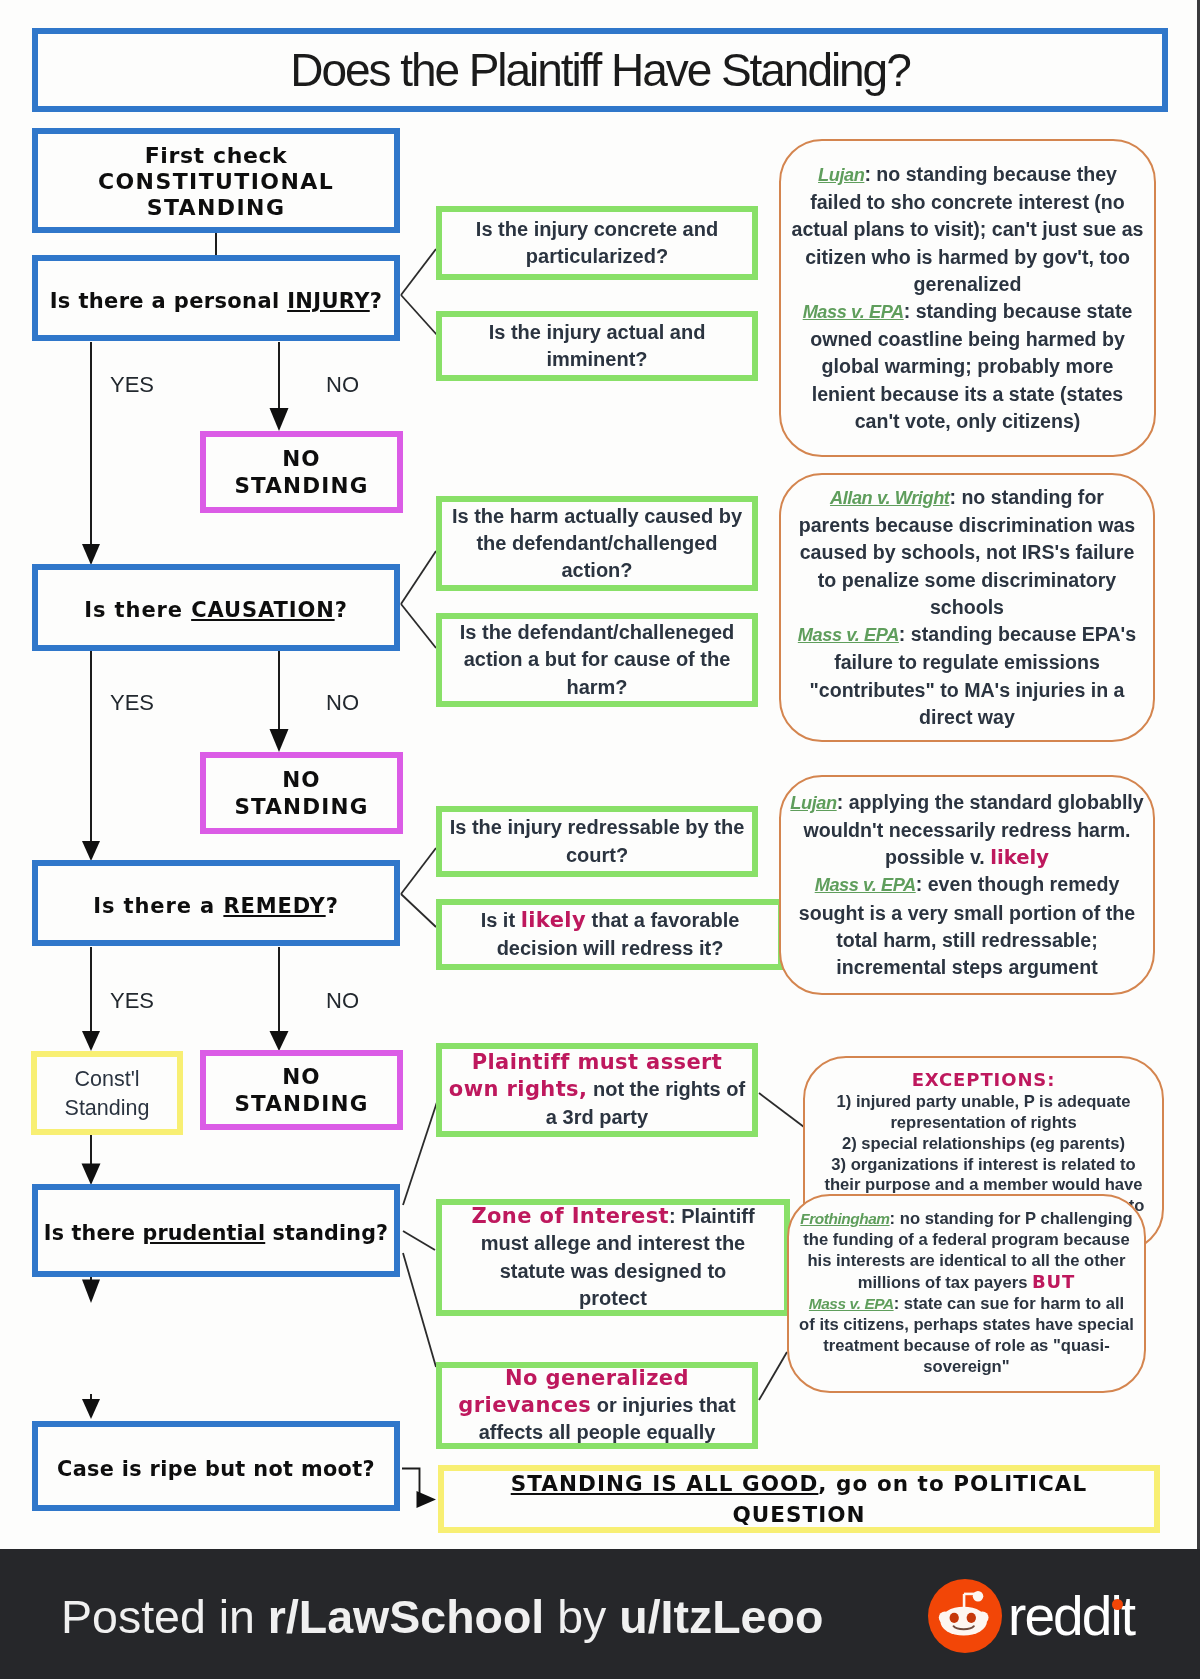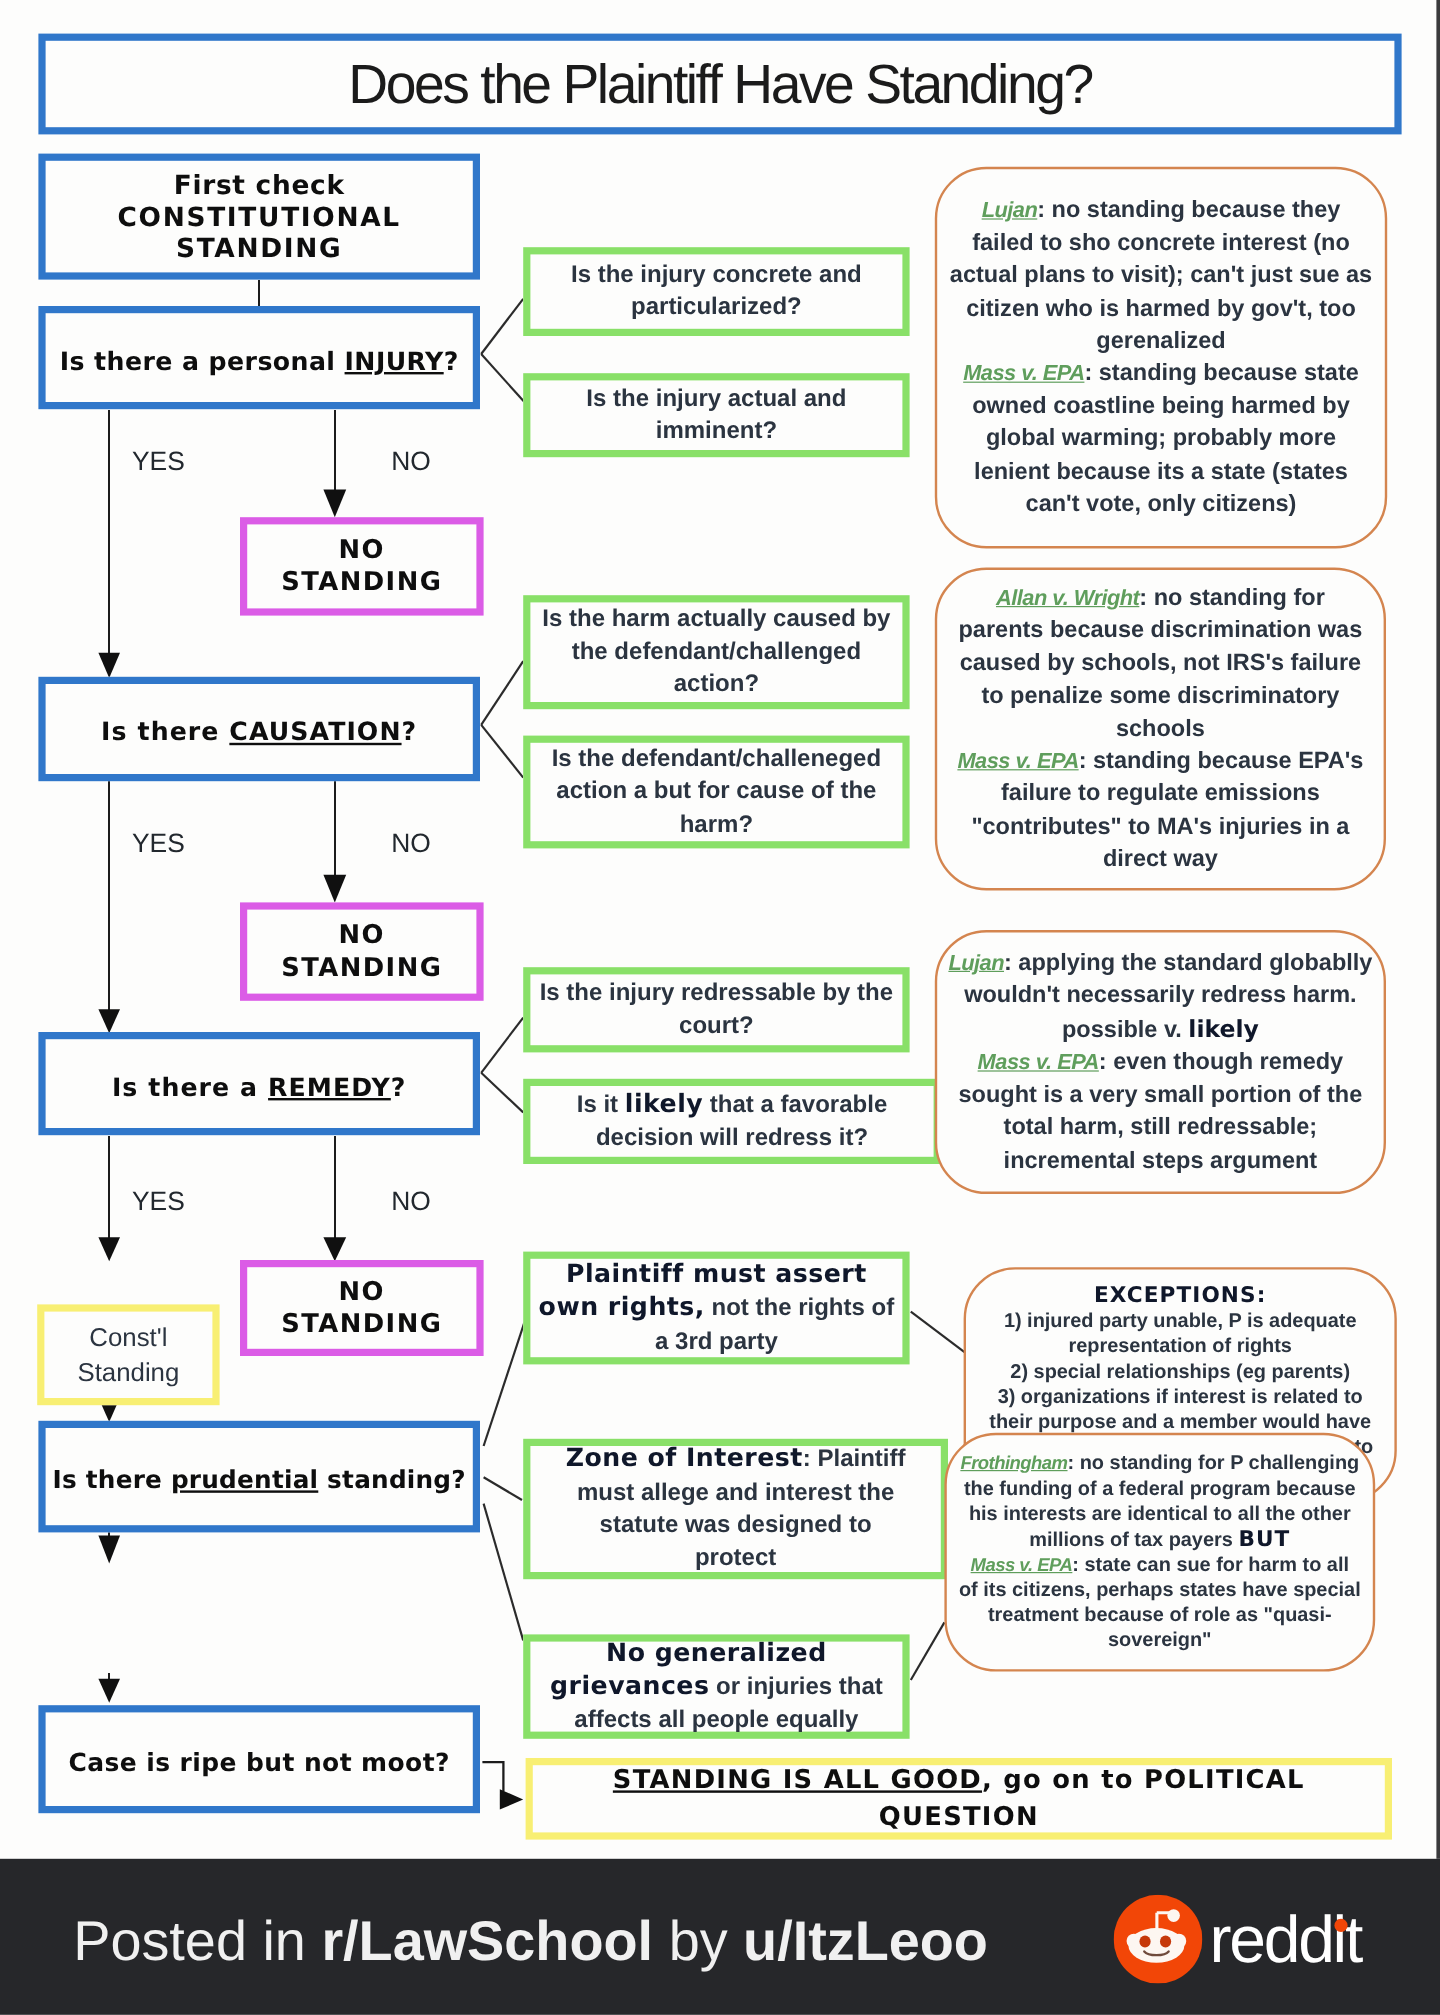--- a/index.html
+++ b/index.html
@@ -20,21 +20,21 @@
   .f-q{font-size:21px;letter-spacing:0.35px;white-space:nowrap;padding-top:7px;}
   .f-q2{font-size:21px;letter-spacing:0.9px;white-space:nowrap;padding-top:7px;}
   .f-q3{font-size:20.6px;letter-spacing:0.2px;white-space:nowrap;padding-top:7px;}
   .f-q4{font-size:20.8px;letter-spacing:0.35px;white-space:nowrap;padding-top:7px;}
   .f-ns{font-size:21.5px;letter-spacing:1.2px;line-height:27px;white-space:nowrap;}
   .f-res{font-size:21.5px;letter-spacing:1.05px;line-height:31px;white-space:nowrap;}
   .rt{font-family:"Liberation Sans",sans-serif;font-size:21.5px;color:#2b3440;line-height:29px;white-space:nowrap;padding-top:2px;}
   .lbl{position:absolute;font-family:"Liberation Sans",sans-serif;font-size:22px;color:#22282e;z-index:4;line-height:22px;}
   .gt{font-family:"Liberation Sans",sans-serif;font-weight:bold;font-size:20px;color:#2b3440;line-height:27.3px;white-space:nowrap;}
   .ct{font-family:"Liberation Sans",sans-serif;font-weight:bold;font-size:19.6px;color:#2b3440;line-height:27.2px;white-space:nowrap;}
-  .rb{font-family:"DejaVu Sans",sans-serif;font-weight:bold;color:#0f172a;}
+  .rb{font-family:"DejaVu Sans",sans-serif;font-weight:bold;color:#be185d;}
   .gt .rb{font-size:21px;letter-spacing:0.4px;}
   .ct2{font-size:16.6px;line-height:20.9px;}
   .ct2 .rb{font-size:18px;letter-spacing:0.9px;}
   .casename{color:#5f9e5c;font-style:italic;text-decoration:underline;font-weight:bold;font-size:0.93em;letter-spacing:-0.45px;}
   u.k,.k{text-decoration:underline;text-underline-offset:2px;}
   svg#wires{position:absolute;left:0;top:0;width:1200px;height:1679px;z-index:1;pointer-events:none;}
   #right-edge{position:absolute;right:0;top:0;width:3px;height:1549px;background:#3a3a3c;z-index:6;}
   #footer{position:absolute;left:0;top:1549px;width:1200px;height:130px;background:#26272a;z-index:5;}
   #footer-text{position:absolute;left:61px;top:45px;font-family:"Liberation Sans",sans-serif;font-size:46.5px;color:#f0f0f0;font-weight:400;line-height:46.5px;white-space:nowrap;}
   #footer-text b{font-weight:bold;margin-top:13px;}
@@ -116,21 +116,21 @@
   </div>
 
   <div class="box pink flowbox" style="left:200px;top:752px;width:203px;height:82px;">
     <div class="bt f-ns"><span>NO</span><br><span>STANDING</span></div>
   </div>
 
   <div class="box blue flowbox" style="left:32px;top:860px;width:368px;height:86px;">
     <div class="bt f-q2"><span>Is there a </span><u class="k">REMEDY</u><span>?</span></div>
   </div>
 
-  <div class="box yellow flowbox" style="left:31px;top:1087px;width:152px;height:84px;">
+  <div class="box yellow flowbox" style="left:31px;top:1051px;width:152px;height:84px;">
     <div class="rt rt21"><span>Const'l</span><br><span>Standing</span></div>
   </div>
 
   <div class="box pink flowbox" style="left:200px;top:1050px;width:203px;height:80px;">
     <div class="bt f-ns"><span>NO</span><br><span>STANDING</span></div>
   </div>
 
   <div class="box blue flowbox" style="left:32px;top:1184px;width:368px;height:93px;">
     <div class="bt f-q3"><span>Is there </span><u class="k">prudential</u><span> standing?</span></div>
   </div>

